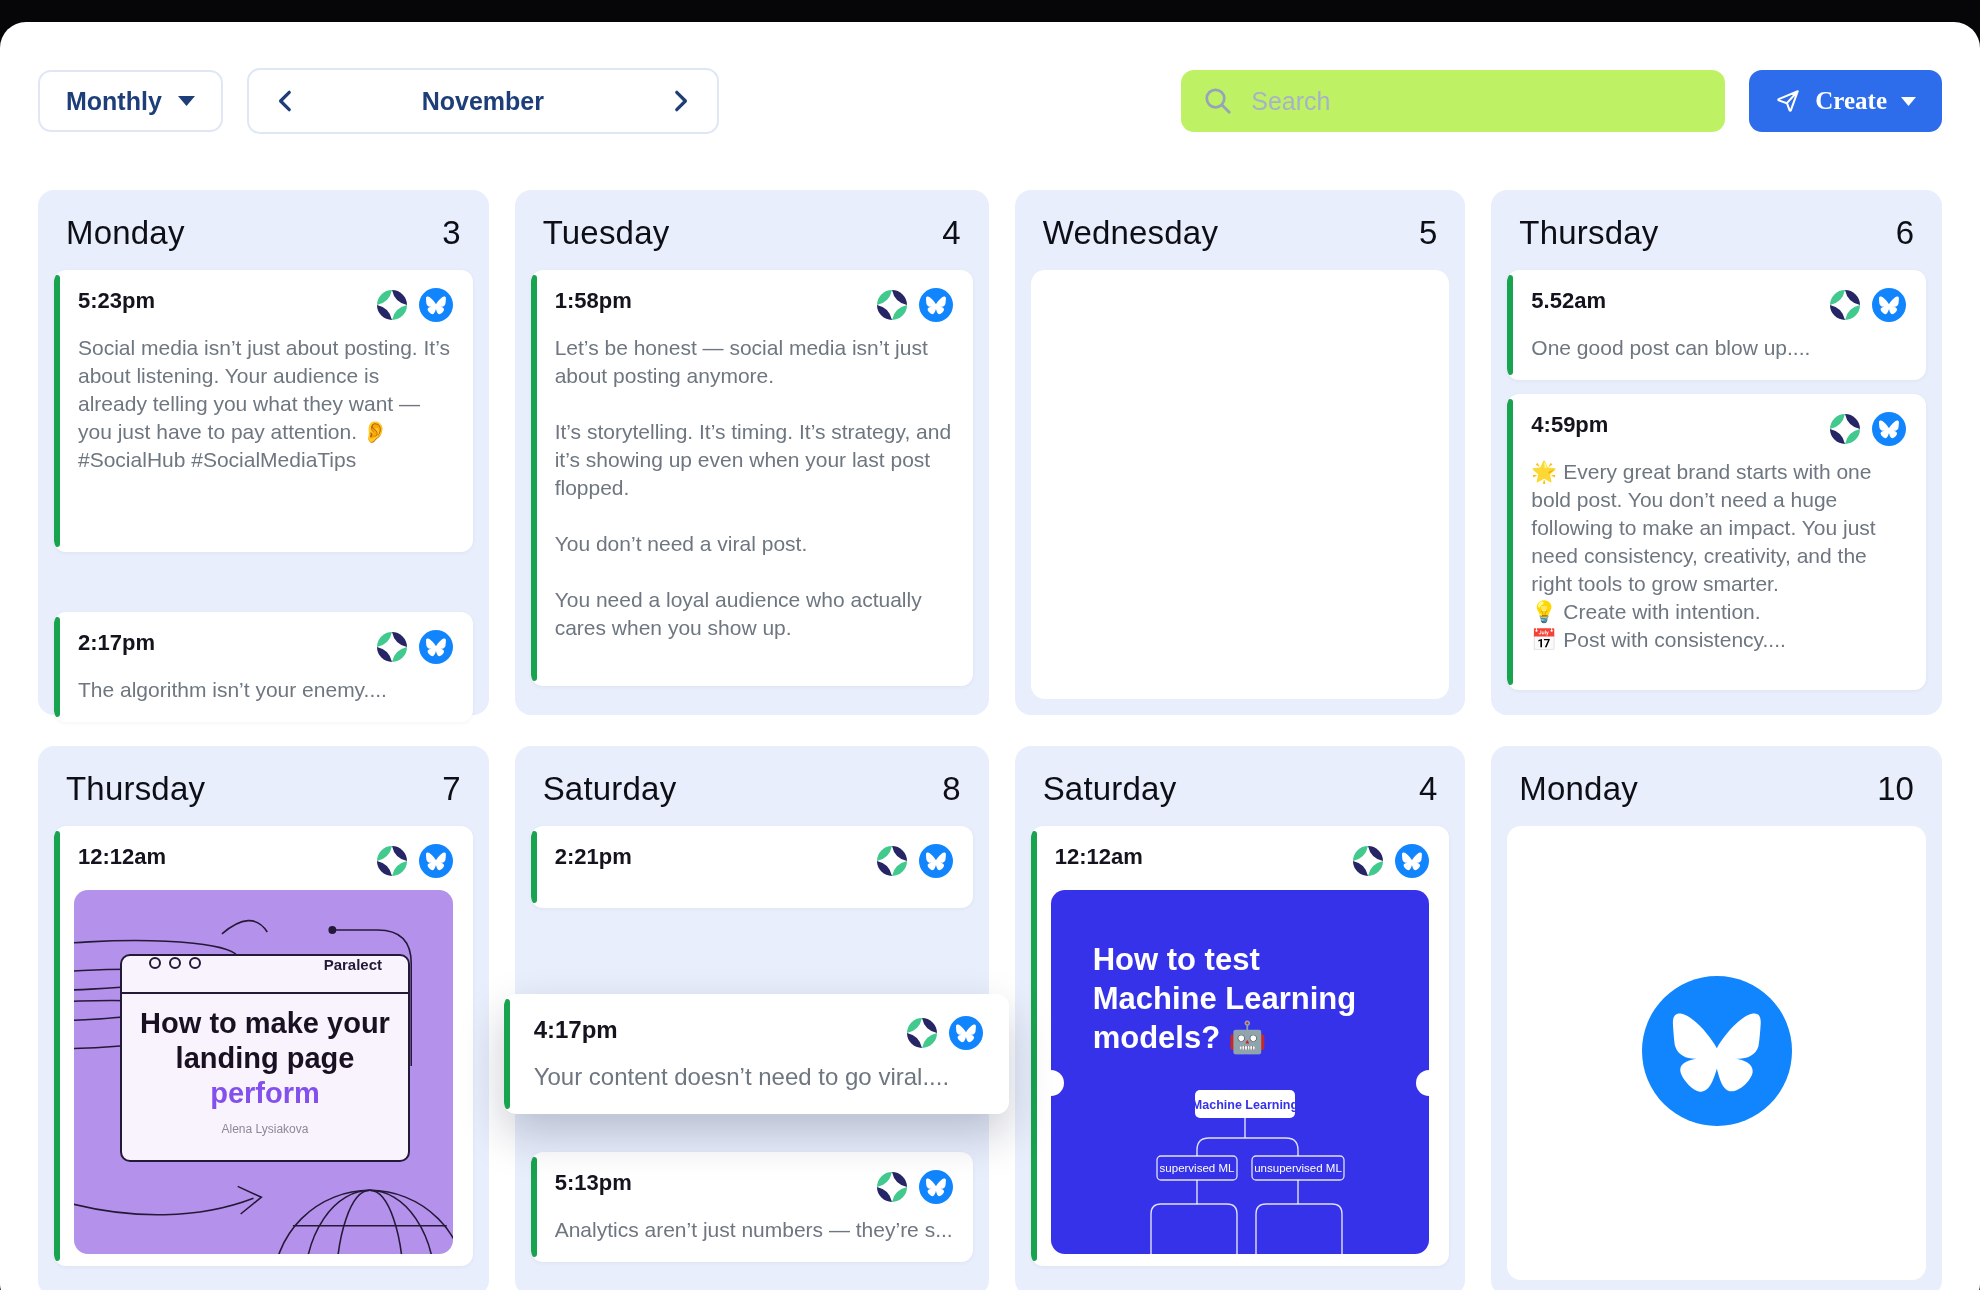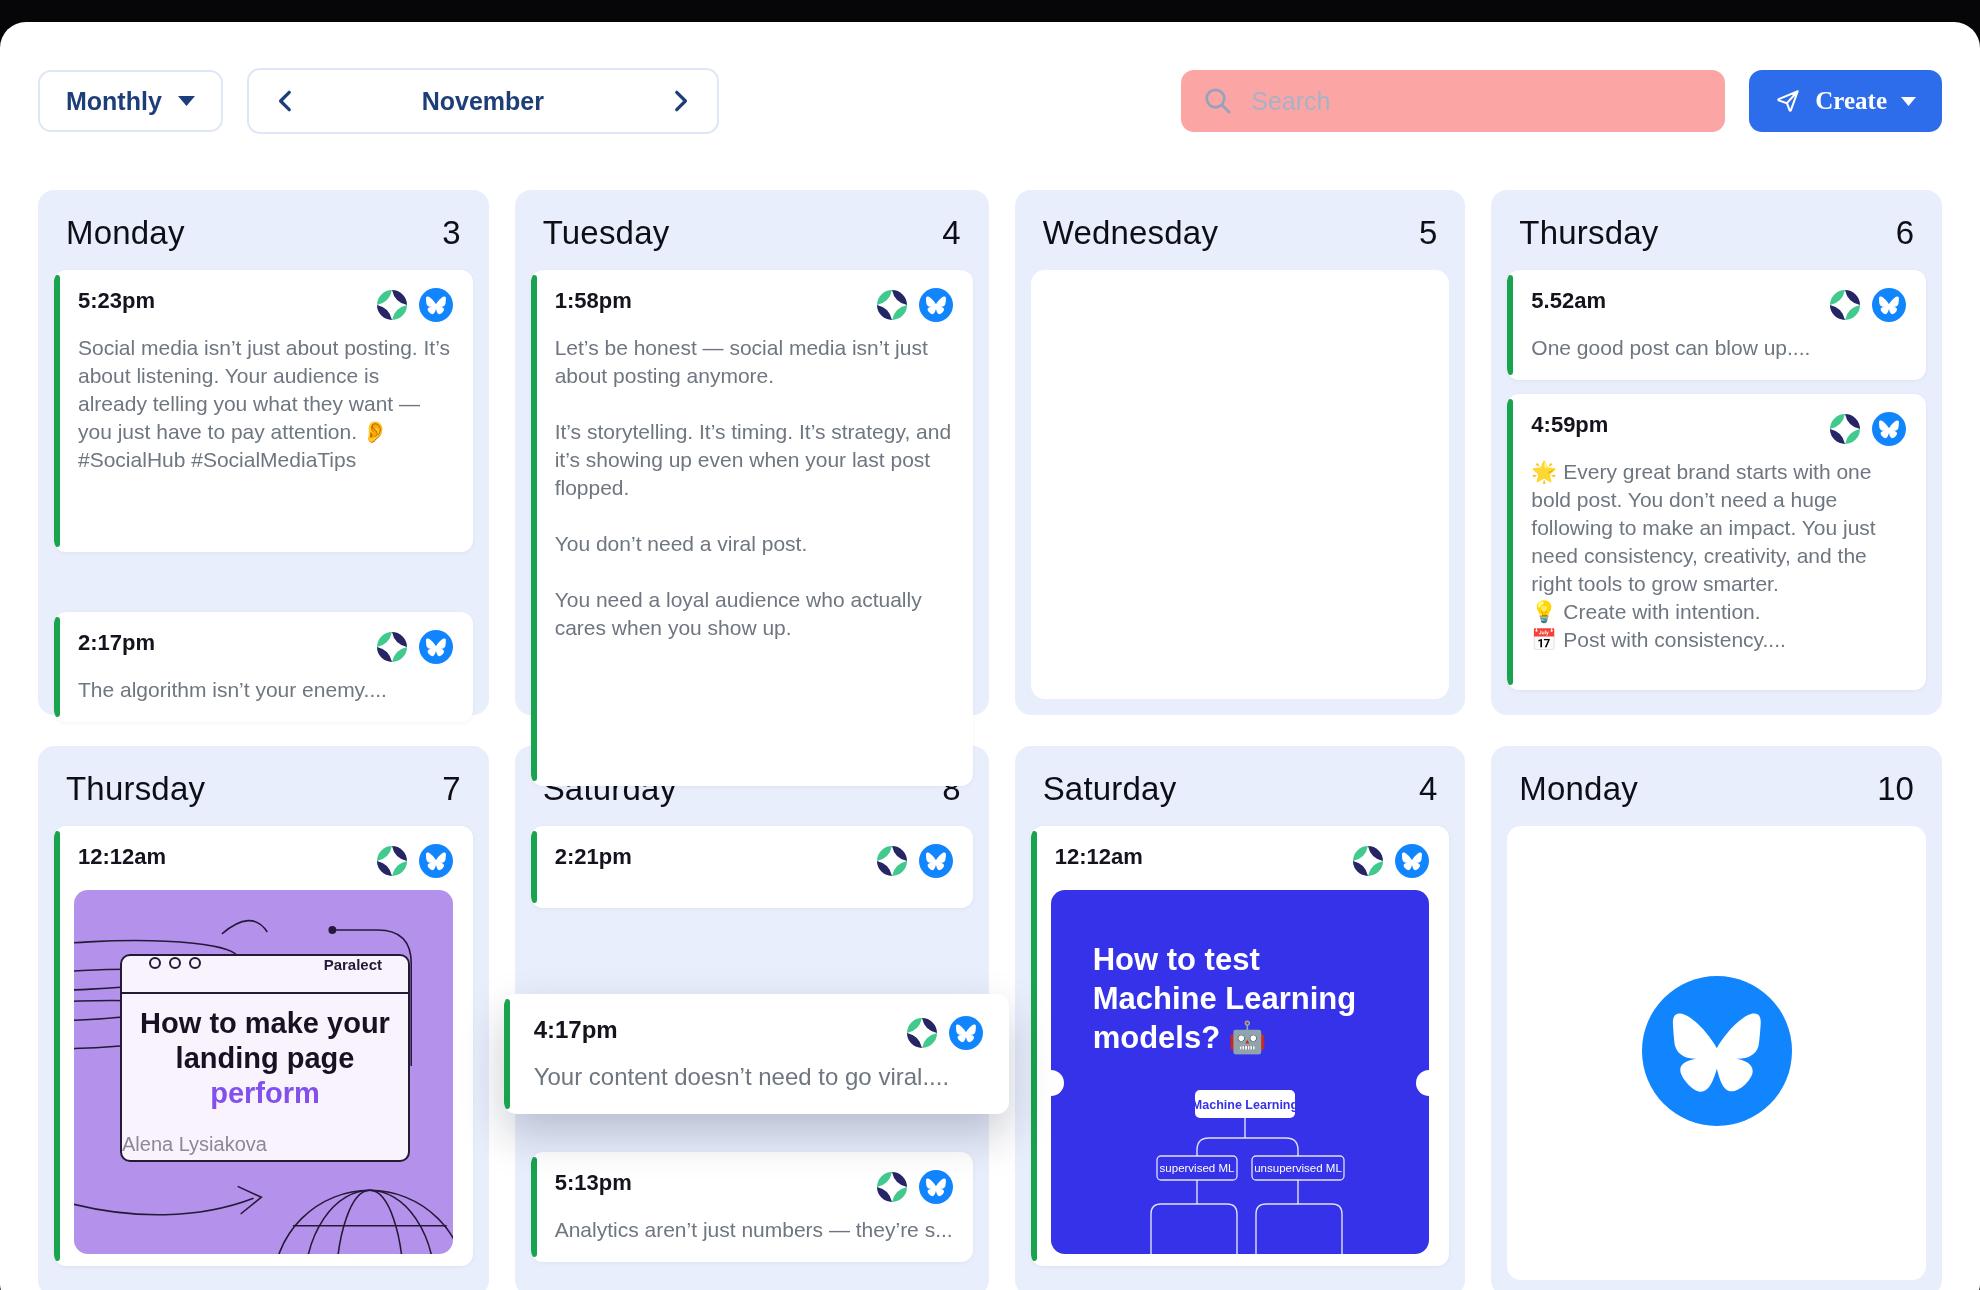--- a/index.html
+++ b/index.html
@@ -9,21 +9,21 @@
   
   .toolbar{display:flex;justify-content:space-between;align-items:center;padding:46px 38px 0}
   .tb-left,.tb-right{display:flex;align-items:center;gap:24px}
   .btn-outline{display:flex;align-items:center;gap:16px;height:62px;padding:0 26px;background:#fff;
     border:2px solid #dfe7f6;border-radius:13px;color:var(--navy-text);font-size:25px;font-weight:700;
     font-family:"Liberation Sans",sans-serif;cursor:pointer}
   .month-nav{display:flex;align-items:center;justify-content:space-between;width:428px;height:62px;
     border:2px solid #dfe7f6;border-radius:13px;padding:0 20px;background:#fff}
   .month-label{color:var(--navy-text);font-size:25px;font-weight:700}
   .nav-btn{background:none;border:none;padding:4px;display:flex;cursor:pointer}
-  .search{display:flex;align-items:center;gap:16px;width:500px;height:62px;background:#fca5a5;border-radius:13px;padding:0 22px}
+  .search{display:flex;align-items:center;gap:16px;width:500px;height:62px;background:#bef264;border-radius:13px;padding:0 22px}
   .search input{flex:1;border:none;background:transparent;font-size:25px;color:#3a4354;outline:none;font-family:"Liberation Sans",sans-serif}
   .search input::placeholder{color:#a8b2c6}
   .btn-create{display:flex;align-items:center;gap:14px;height:62px;padding:0 26px;background:var(--primary-blue);
     border:none;border-radius:13px;color:#fff;font-size:25px;font-weight:700;font-family:Liberation Serif, serif;cursor:pointer}
 
   
   .calendar{display:grid;grid-template-columns:repeat(4,1fr);grid-template-rows:525px 550px;gap:31px 26px;padding:56px 38px 0}
   .day-card{background:var(--day-bg);border-radius:16px;padding:16px;display:flex;flex-direction:column;box-sizing:border-box}
   .day-header{display:flex;justify-content:space-between;align-items:center;padding:8px 12px 18px;color:var(--text-dark)}
   .day-name{font-size:33px;font-weight:500;letter-spacing:.2px}
@@ -36,21 +36,21 @@
   .accent-bar{position:absolute;left:0;top:5px;bottom:5px;width:6px;border-radius:4px;background:var(--accent-green)}
   .post-head{display:flex;justify-content:space-between;align-items:flex-start;margin-bottom:12px}
   .post-time{font-size:22px;font-weight:700;color:#14141e;padding-left:4px}
   .badges{display:flex;gap:10px}
   .post-text{font-size:21px;line-height:28px;color:var(--text-gray);white-space:pre-line;padding-left:4px}
   .nowrap{white-space:nowrap;overflow:hidden}
 
   
   .day-card[data-idx="0"] .post-card:nth-child(1){height:282px}
   .day-card[data-idx="0"] .post-card:nth-child(2){margin-top:46px}
-  .day-card[data-idx="1"] .post-card{height:516px}
+  .day-card[data-idx="1"] .post-card{height:416px}
   .day-card[data-idx="3"] .post-card:nth-child(2){height:296px}
   .day-card[data-idx="5"] .post-card:nth-child(3){margin-top:230px}
   .post-elevated{position:absolute;top:168px;left:-27px;width:505px;margin:0;border-radius:12px;z-index:6;
     box-shadow:0 20px 45px rgba(15,25,60,.22);padding:22px 26px}
   .post-elevated .post-time{font-size:24px}
   .post-elevated .post-text{font-size:24px;line-height:30px;margin-top:4px}
   .has-image{flex:1;padding:18px 20px 20px}
 
   .panel{flex:1;background:#fff;border-radius:14px}
   .panel-bluesky{display:flex;align-items:center;justify-content:center}
@@ -59,21 +59,21 @@
   .post-media{margin-top:10px;height:364px;border-radius:14px;overflow:hidden;position:relative}
   .media-purple{background:var(--purple-bg)}
   .doodles{position:absolute;inset:0;width:100%;height:100%}
   .browser-card{position:absolute;left:46px;top:64px;width:290px;height:208px;background:#f8f3fd;
     border:2px solid #241a38;border-radius:10px;overflow:hidden;box-sizing:border-box}
   .browser-bar{display:flex;justify-content:space-between;align-items:flex-start;height:36px;padding:0 26px;border-bottom:2px solid #241a38}
   .win-dots{stroke:#241a38;fill:none;stroke-width:2}
   .browser-brand{font-size:15px;font-weight:700;color:#241a38}
   .lp-title{margin-top:12px;text-align:center;font-size:29px;line-height:35px;font-weight:700;color:#191022}
   .lp-accent{color:var(--purple-accent)}
-  .lp-author{margin-top:22px;font-size:20px;color:#8e8798}
+  .lp-author{margin-top:11px;text-align:center;font-size:12px;color:#8e8798}
 
   
   .media-ml{background:var(--ml-blue)}
   .media-ml::before,.media-ml::after{content:"";position:absolute;width:26px;height:26px;background:#fff;border-radius:50%;top:180px}
   .media-ml::before{left:-13px}
   .media-ml::after{right:-13px}
   .ml-title{padding:50px 0 0 42px;color:#fff;font-size:31px;line-height:39px;font-weight:800;white-space:pre-line}
   .ml-chart{position:absolute;left:0;top:190px;width:384px;height:174px}
   .ml-chart .ln{stroke:rgba(255,255,255,.85);fill:none;stroke-width:1.4}
   .ml-chart .node{stroke:rgba(255,255,255,.85);fill:none;stroke-width:1.3}

